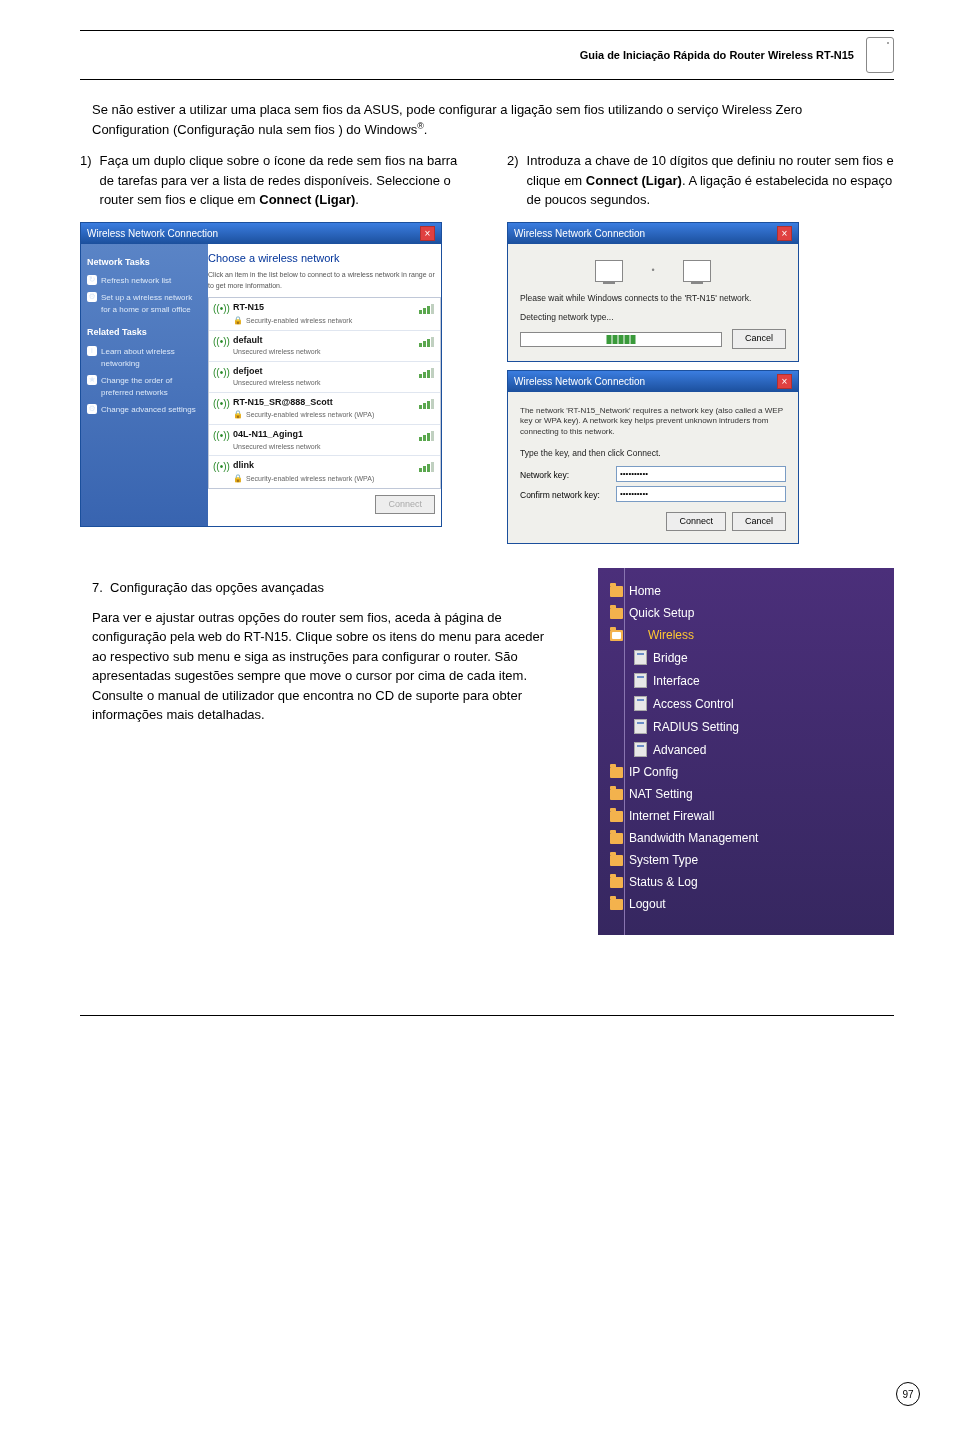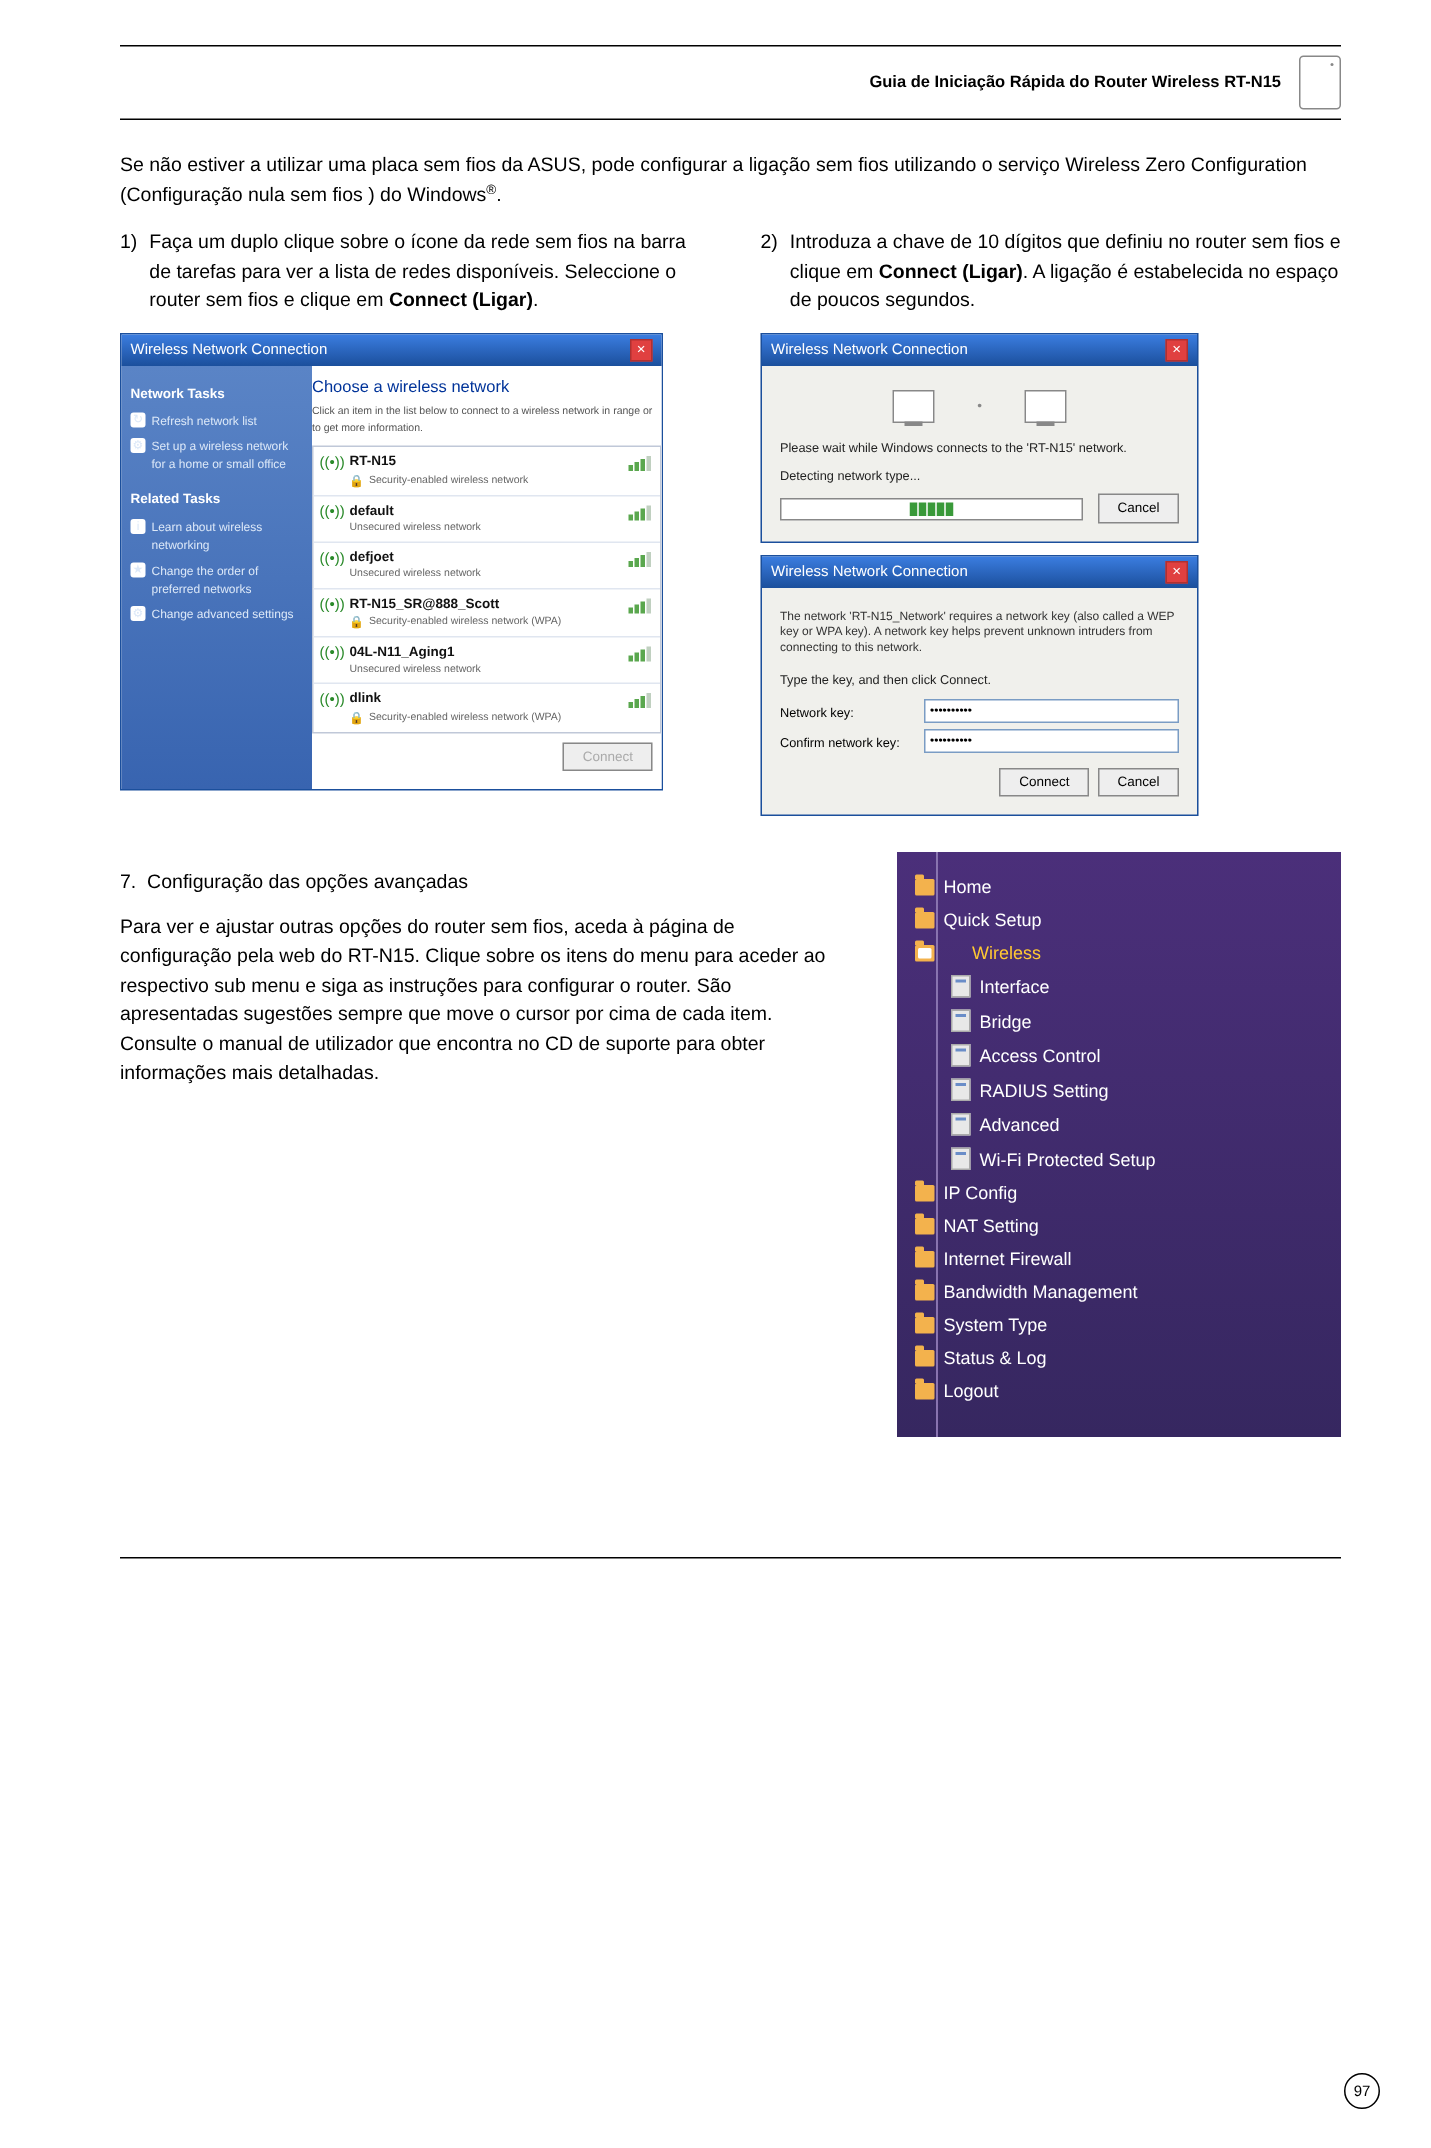--- a/index.html
+++ b/index.html
@@ -47,21 +47,21 @@
     background: #888;
     border-radius: 50%;
   }
   h3.section-title {
     font-size: 13px;
     font-weight: bold;
     margin: 16px 0 10px 0;
   }
   p.body {
     font-size: 13px;
-    margin: 10px 0;
+    margin: 10px 12px;
     line-height: 1.5;
   }
   .sup { font-size: 9px; vertical-align: super; }
   .two-col {
     display: flex;
     gap: 40px;
     margin-top: 12px;
   }
   .col {
     flex: 1;
@@ -535,42 +535,38 @@
       <div class="tree-item">
           <span class="folder"></span>
           <span class="tree-label">Quick Setup</span>
         </div>
       <div class="tree-item">
           <span class="folder open"></span>
           <span class="tree-label tree-yellow">Wireless</span>
         </div>
       <div class="tree-item sub">
           <span class="file"></span>
-          <span class="tree-label">Interface</span>
+          <span class="tree-label">Bridge</span>
         </div>
       <div class="tree-item sub">
           <span class="file"></span>
-          <span class="tree-label">Bridge</span>
+          <span class="tree-label">Interface</span>
         </div>
       <div class="tree-item sub">
           <span class="file"></span>
           <span class="tree-label">Access Control</span>
         </div>
       <div class="tree-item sub">
           <span class="file"></span>
           <span class="tree-label">RADIUS Setting</span>
         </div>
       <div class="tree-item sub">
           <span class="file"></span>
           <span class="tree-label">Advanced</span>
         </div>
-      <div class="tree-item sub">
-          <span class="file"></span>
-          <span class="tree-label">Wi-Fi Protected Setup</span>
-        </div>
       <div class="tree-item">
           <span class="folder"></span>
           <span class="tree-label">IP Config</span>
         </div>
       <div class="tree-item">
           <span class="folder"></span>
           <span class="tree-label">NAT Setting</span>
         </div>
       <div class="tree-item">
           <span class="folder"></span>

